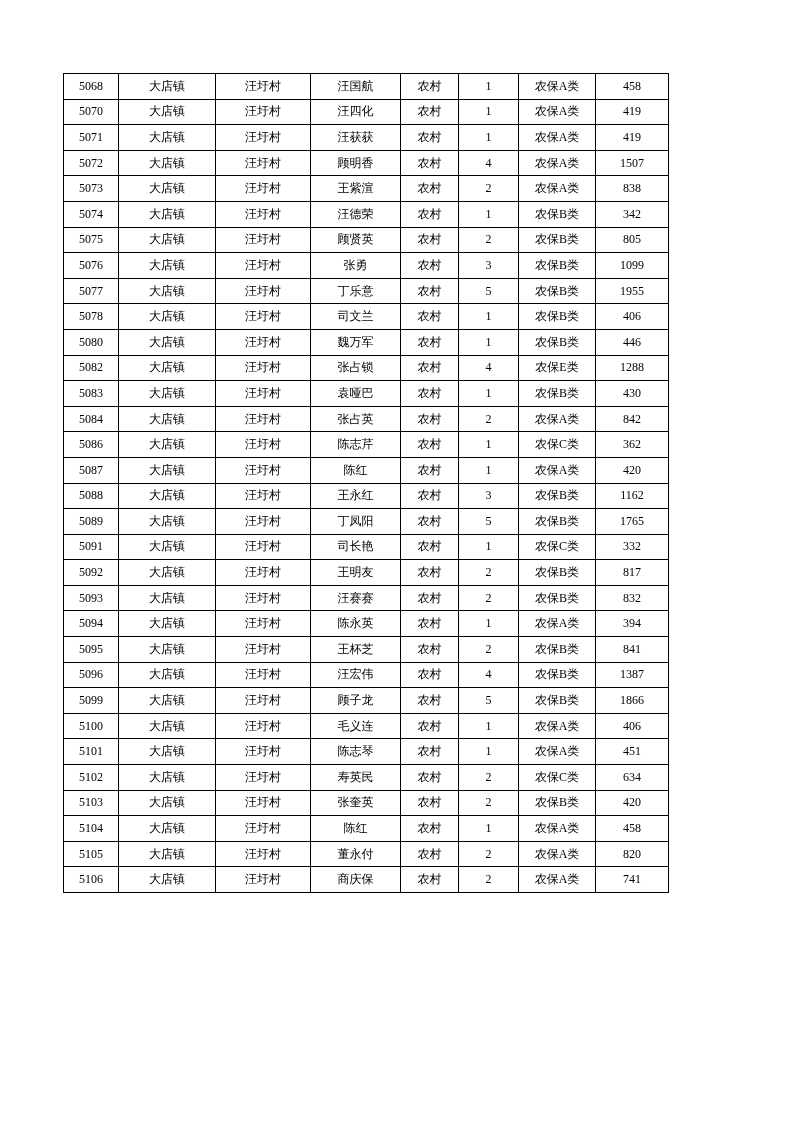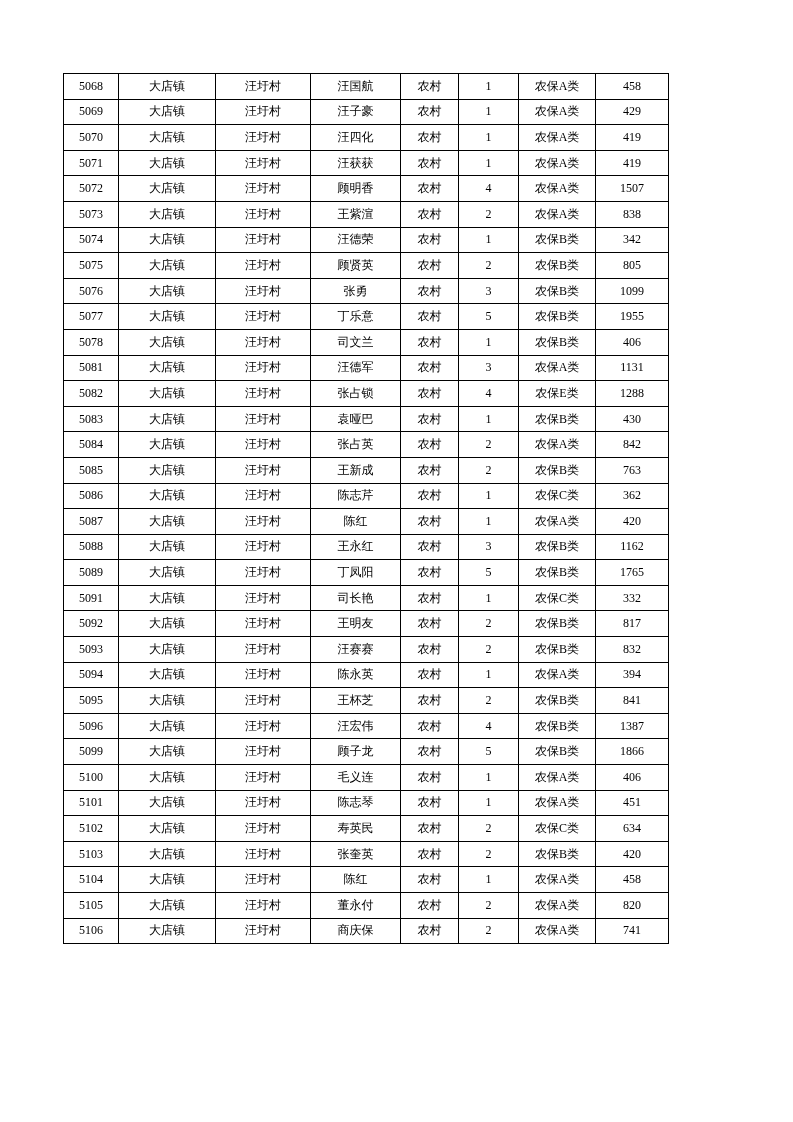--- a/index.html
+++ b/index.html
@@ -68,30 +68,20 @@
           <td>5068</td>
           <td>大店镇</td>
           <td>汪圩村</td>
           <td>汪国航</td>
           <td>农村</td>
           <td>1</td>
           <td>农保A类</td>
           <td>458</td>
         </tr>
         <tr>
-          <td>5069</td>
-          <td>大店镇</td>
-          <td>汪圩村</td>
-          <td>汪子豪</td>
-          <td>农村</td>
-          <td>1</td>
-          <td>农保A类</td>
-          <td>429</td>
-        </tr>
-        <tr>
           <td>5070</td>
           <td>大店镇</td>
           <td>汪圩村</td>
           <td>汪四化</td>
           <td>农村</td>
           <td>1</td>
           <td>农保A类</td>
           <td>419</td>
         </tr>
         <tr>
@@ -168,28 +158,28 @@
           <td>5078</td>
           <td>大店镇</td>
           <td>汪圩村</td>
           <td>司文兰</td>
           <td>农村</td>
           <td>1</td>
           <td>农保B类</td>
           <td>406</td>
         </tr>
         <tr>
-          <td>5081</td>
-          <td>大店镇</td>
-          <td>汪圩村</td>
-          <td>汪德军</td>
-          <td>农村</td>
-          <td>3</td>
-          <td>农保A类</td>
-          <td>1131</td>
+          <td>5080</td>
+          <td>大店镇</td>
+          <td>汪圩村</td>
+          <td>魏万军</td>
+          <td>农村</td>
+          <td>1</td>
+          <td>农保B类</td>
+          <td>446</td>
         </tr>
         <tr>
           <td>5082</td>
           <td>大店镇</td>
           <td>汪圩村</td>
           <td>张占锁</td>
           <td>农村</td>
           <td>4</td>
           <td>农保E类</td>
           <td>1288</td>
@@ -206,30 +196,20 @@
         </tr>
         <tr>
           <td>5084</td>
           <td>大店镇</td>
           <td>汪圩村</td>
           <td>张占英</td>
           <td>农村</td>
           <td>2</td>
           <td>农保A类</td>
           <td>842</td>
-        </tr>
-        <tr>
-          <td>5085</td>
-          <td>大店镇</td>
-          <td>汪圩村</td>
-          <td>王新成</td>
-          <td>农村</td>
-          <td>2</td>
-          <td>农保B类</td>
-          <td>763</td>
         </tr>
         <tr>
           <td>5086</td>
           <td>大店镇</td>
           <td>汪圩村</td>
           <td>陈志芹</td>
           <td>农村</td>
           <td>1</td>
           <td>农保C类</td>
           <td>362</td>

